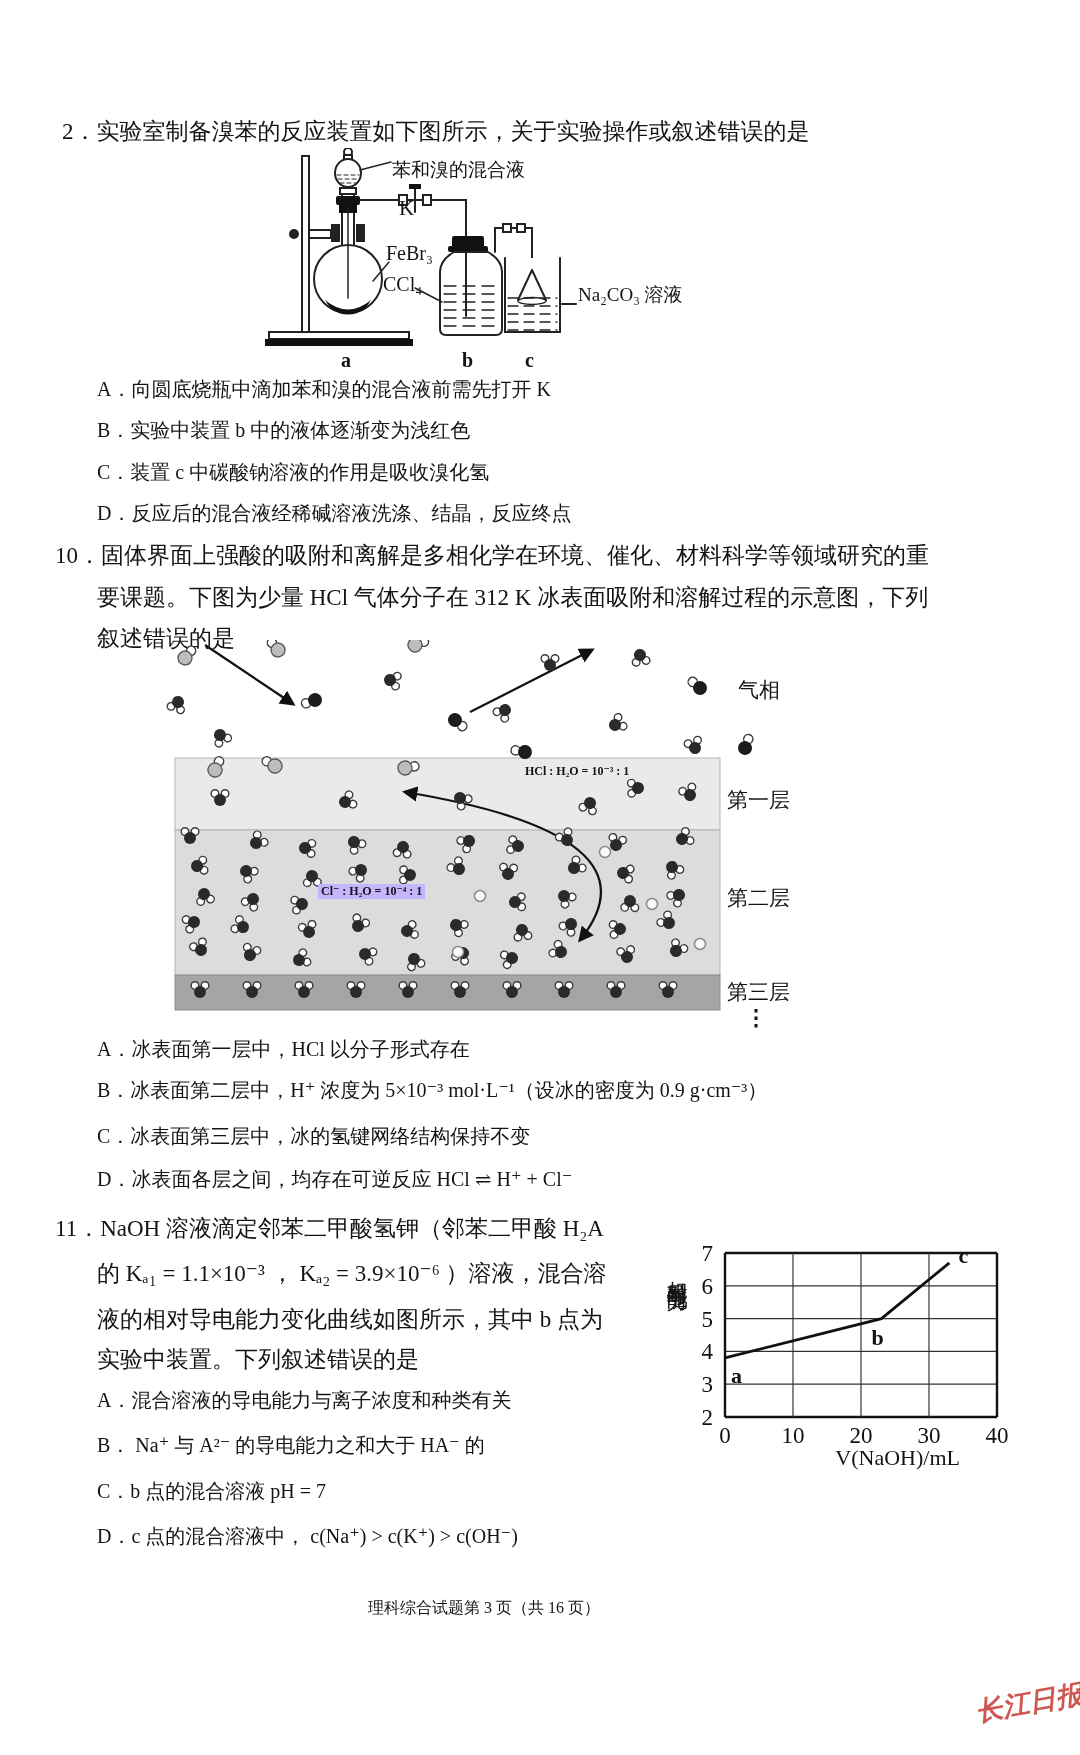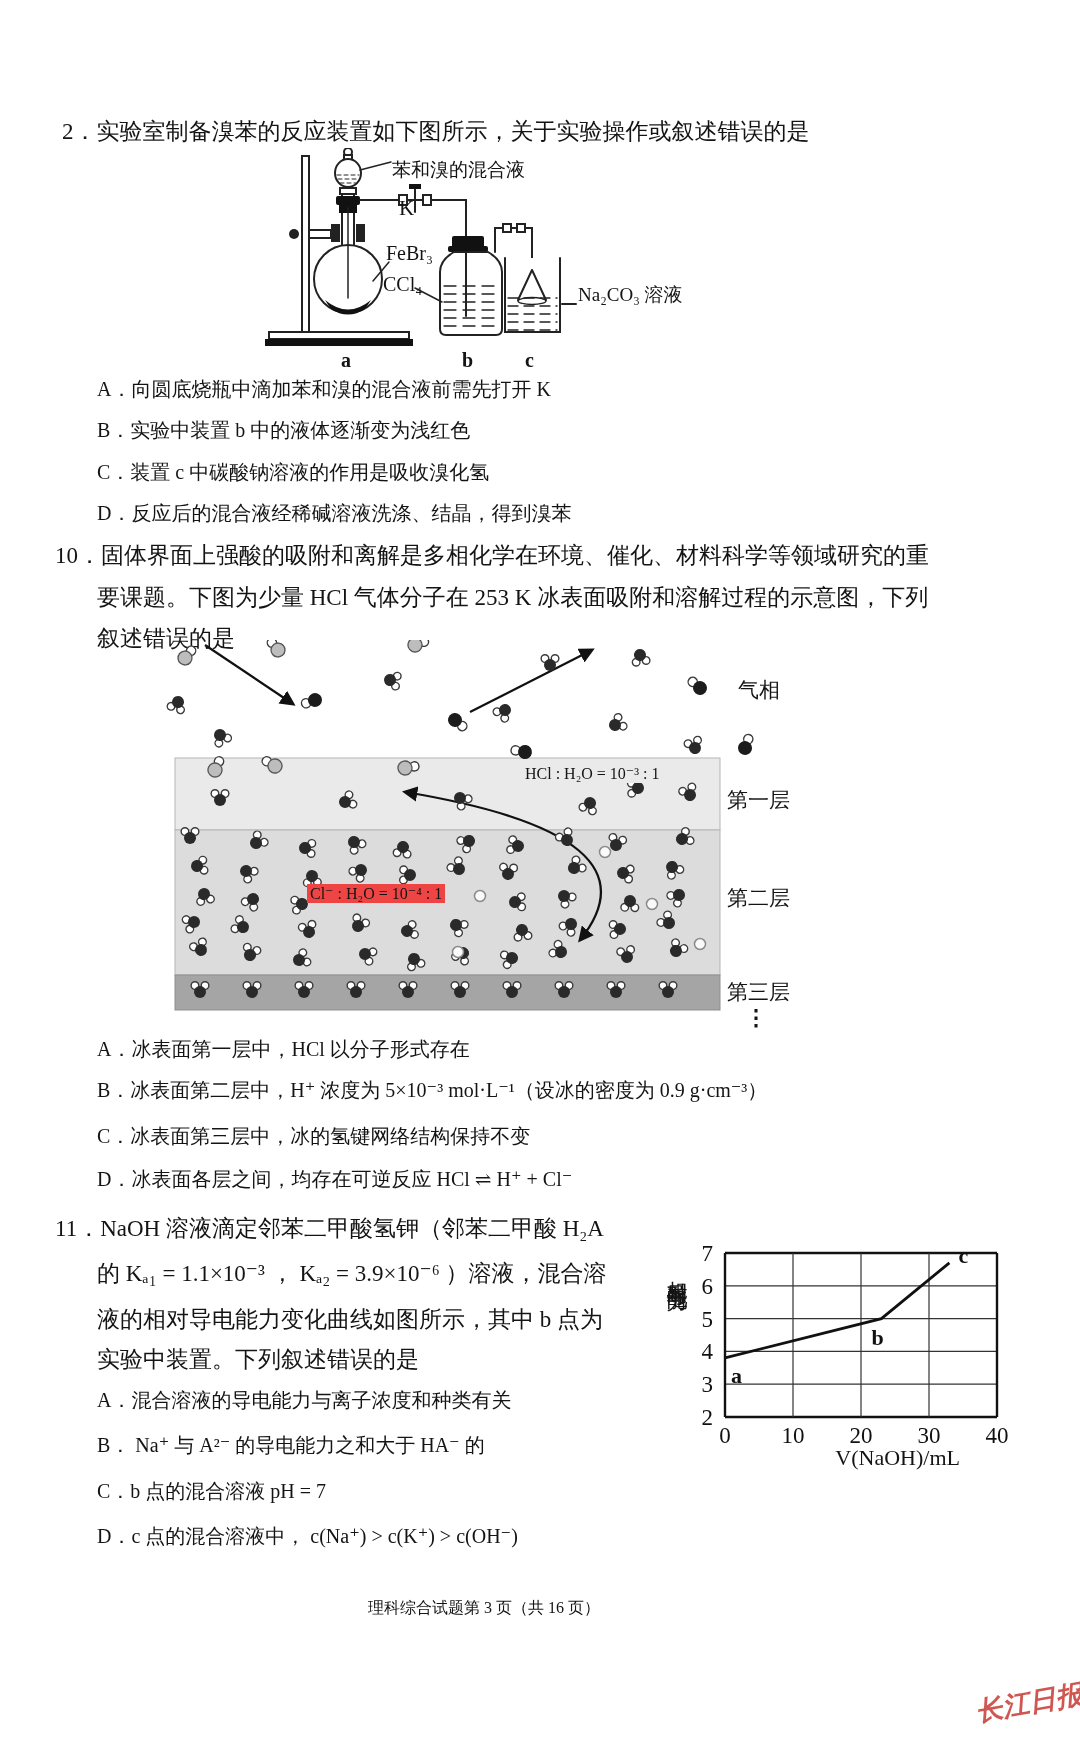--- a/index.html
+++ b/index.html
@@ -2,21 +2,21 @@
 <html><head>
 <meta charset="utf-8">
 <style>
   html,body{margin:0;padding:0}
   body{width:1080px;height:1755px;background:#ffffff;position:relative;overflow:hidden;
        font-family:"Liberation Serif","DejaVu Serif",serif;color:#141414}
   .abs{position:absolute;white-space:nowrap}
   .stem{font-size:23px}
   .opt{font-size:20px}
   .diaglabel{font-size:19px}
-  .ratio{font-size:16px;font-weight:normal}
+  .ratio{font-size:12px;font-weight:bold}
   .layerlabel{font-size:21px}
   svg{position:absolute}
   svg text{font-family:"Liberation Serif","DejaVu Serif",serif}
 </style>
 </head>
 <body>
 
 <div class="abs stem" style="left:62px;top:116px">2．实验室制备溴苯的反应装置如下图所示，关于实验操作或叙述错误的是</div>
 
 <svg style="left:265px;top:148px" width="430" height="200" viewBox="0 0 430 200">
@@ -94,24 +94,24 @@
 <div class="abs" style="left:386px;top:242px;font-size:20px">FeBr₃</div>
 <div class="abs" style="left:383px;top:273px;font-size:20px">CCl₄</div>
 <div class="abs diaglabel" style="left:578px;top:282px">Na₂CO₃ 溶液</div>
 <div class="abs" style="left:341px;top:349px;font-size:20px;font-weight:bold">a</div>
 <div class="abs" style="left:462px;top:349px;font-size:20px;font-weight:bold">b</div>
 <div class="abs" style="left:525px;top:349px;font-size:20px;font-weight:bold">c</div>
 
 <div class="abs opt" style="left:97px;top:376px">A．向圆底烧瓶中滴加苯和溴的混合液前需先打开 K</div>
 <div class="abs opt" style="left:97px;top:417px">B．实验中装置 b 中的液体逐渐变为浅红色</div>
 <div class="abs opt" style="left:97px;top:459px">C．装置 c 中碳酸钠溶液的作用是吸收溴化氢</div>
-<div class="abs opt" style="left:97px;top:500px">D．反应后的混合液经稀碱溶液洗涤、结晶，得到溴苯</div>
+<div class="abs opt" style="left:97px;top:500px">D．反应后的混合液经稀碱溶液洗涤、结晶，反应终点</div>
 
 <div class="abs stem" style="left:55px;top:540px">10．固体界面上强酸的吸附和离解是多相化学在环境、催化、材料科学等领域研究的重</div>
-<div class="abs stem" style="left:97px;top:582px">要课题。下图为少量 HCl 气体分子在 253 K 冰表面吸附和溶解过程的示意图，下列</div>
+<div class="abs stem" style="left:97px;top:582px">要课题。下图为少量 HCl 气体分子在 312 K 冰表面吸附和溶解过程的示意图，下列</div>
 <div class="abs stem" style="left:97px;top:623px">叙述错误的是</div>
 
 <svg id="ice-svg" style="left:160px;top:640px" width="640" height="372" viewBox="0 0 640 372">
   <defs>
     <marker id="ah" viewBox="0 0 10 10" refX="8" refY="5" markerWidth="7" markerHeight="7" orient="auto-start-reverse">
       <path d="M0,0 L10,5 L0,10 Z" fill="#111"></path>
     </marker>
   </defs>
 
   <rect x="15" y="118" width="545" height="72" fill="#eaeaea" stroke="#b5b5b5" stroke-width="1"></rect>
@@ -541,21 +541,21 @@
       <g transform="translate(508,352) rotate(0)">
         <circle cx="-5.048424097670398" cy="-6.46168817957512" r="3.8" fill="#fff" stroke="#3a3a3a" stroke-width="1.4"></circle>
         <circle cx="5.048424097670398" cy="-6.46168817957512" r="3.8" fill="#fff" stroke="#3a3a3a" stroke-width="1.4"></circle>
         <circle r="6" fill="#2a2a2a"></circle>
       </g>
     </g>
 </svg>
 
 <div class="abs layerlabel" style="left:738px;top:676px">气相</div>
 <div class="abs ratio" style="left:522px;top:764px;background:#eaeaea;padding:0 3px">HCl : H₂O = 10⁻³ : 1</div>
-<div class="abs ratio" style="left:307px;top:884px;background:#ef4444;padding:0 3px">Cl⁻ : H₂O = 10⁻⁴ : 1</div>
+<div class="abs ratio" style="left:318px;top:884px;background:#c4b5fd;padding:0 3px">Cl⁻ : H₂O = 10⁻⁴ : 1</div>
 <div class="abs layerlabel" style="left:727px;top:786px">第一层</div>
 <div class="abs layerlabel" style="left:727px;top:884px">第二层</div>
 <div class="abs layerlabel" style="left:727px;top:978px">第三层</div>
 <div class="abs" style="left:745px;top:1005px;font-size:22px;font-weight:bold">⋮</div>
 
 <div class="abs opt" style="left:97px;top:1036px">A．冰表面第一层中，HCl 以分子形式存在</div>
 <div class="abs opt" style="left:97px;top:1077px">B．冰表面第二层中，H⁺ 浓度为 5×10⁻³ mol·L⁻¹（设冰的密度为 0.9 g·cm⁻³）</div>
 <div class="abs opt" style="left:97px;top:1123px">C．冰表面第三层中，冰的氢键网络结构保持不变</div>
 <div class="abs opt" style="left:97px;top:1166px">D．冰表面各层之间，均存在可逆反应 HCl ⇌ H⁺ + Cl⁻</div>
 

